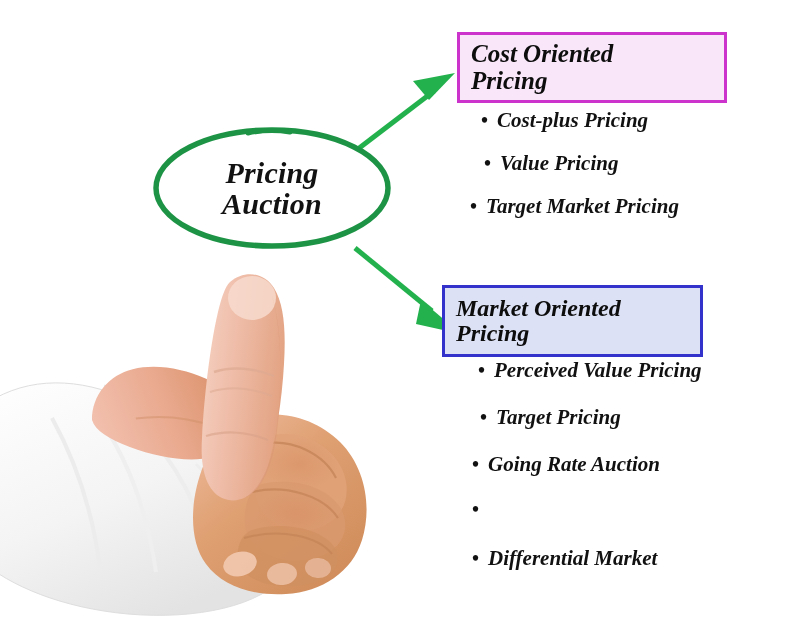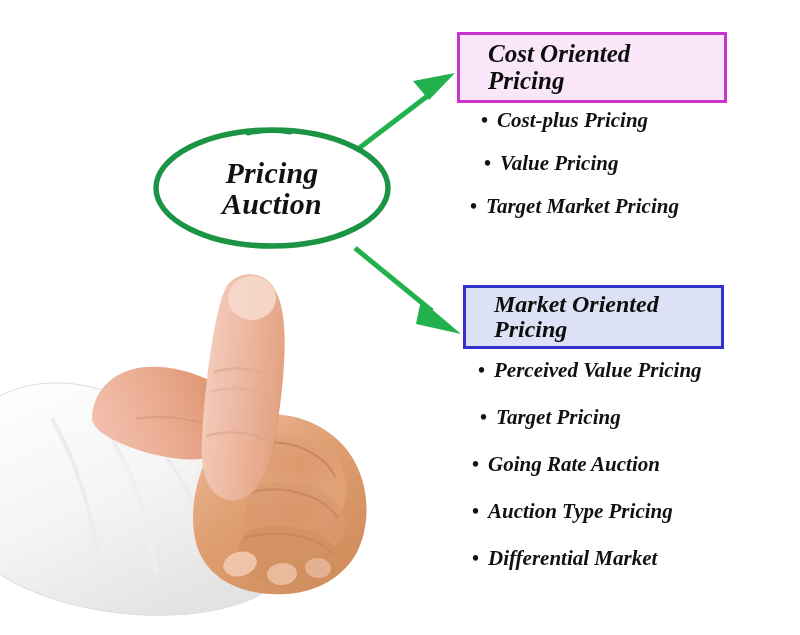--- a/index.html
+++ b/index.html
@@ -55,40 +55,40 @@
     pointer-events: none;
   }
 
   
   .head-box {
     position: absolute;
     box-sizing: border-box;
     display: flex;
     flex-direction: column;
     justify-content: center;
-    padding-left: 28px;
+    padding-left: 11px;
     font-weight: bold;
     font-style: italic;
     color: #0d0d0d;
     font-size: 25px;
     line-height: 1.05;
   }
   #cost-head {
     left: 457px;
     top: 32px;
     width: 270px;
     height: 71px;
     background: #f9e6f9;
     border: 3px solid #cc33cc;
   }
   #market-head {
-    left: 463px;
+    left: 442px;
     top: 285px;
     width: 261px;
-    height: 64px;
+    height: 72px;
     background: #dde1f5;
     border: 3px solid #3333cc;
     font-size: 24px;
   }
 
   
   .bullet-list {
     position: absolute;
     list-style: none;
     margin: 0;
@@ -291,21 +291,20 @@
     <li class="bullet-item">
       <span class="bullet-dot">•</span>
       <span class="bullet-text">Target Pricing</span>
     </li>
     <li class="bullet-item">
       <span class="bullet-dot">•</span>
       <span class="bullet-text">Going Rate Auction</span>
     </li>
     <li class="bullet-item">
       <span class="bullet-dot">•</span>
-      <span class="bullet-text">Auction Type Pricing</span>
     </li>
     <li class="bullet-item">
       <span class="bullet-dot">•</span>
       <span class="bullet-text">Differential Market</span>
     </li>
   </ul>
 
 </div>
 
 </body></html>

